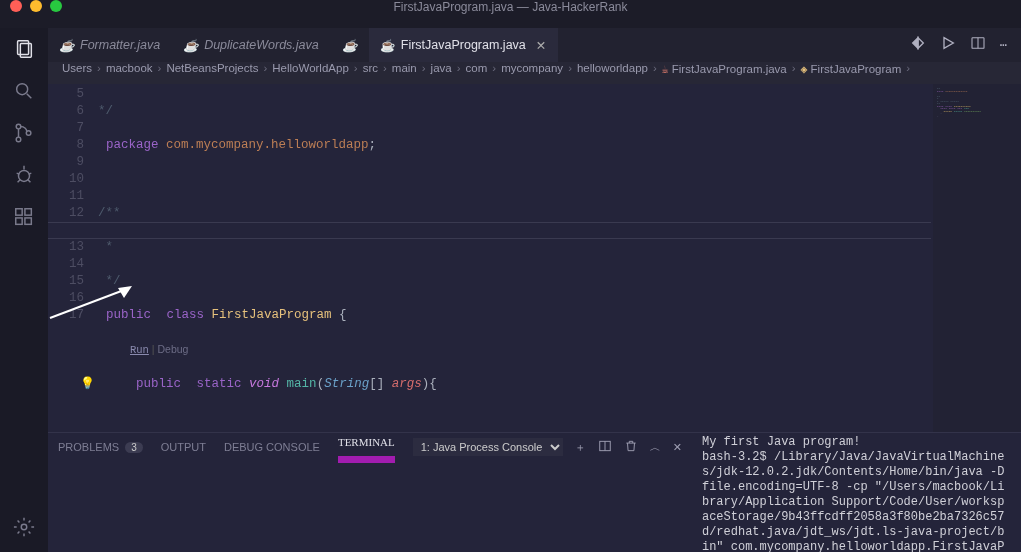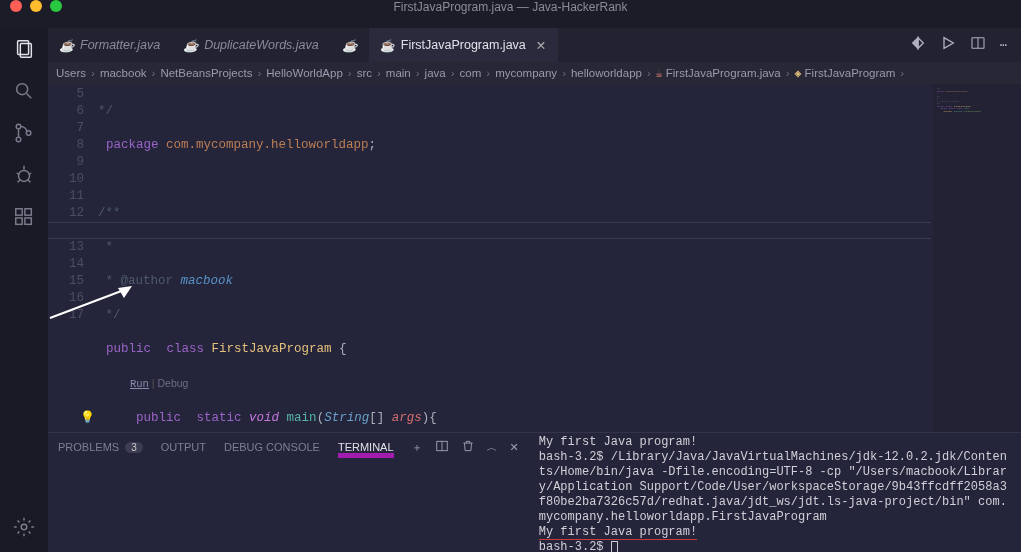--- a/index.html
+++ b/index.html
@@ -28,21 +28,21 @@
 #tabs { height:34px; background:#222230; display:flex; align-items:center; overflow:hidden; }
 .tab { height:100%; display:flex; align-items:center; padding:0 12px; gap:6px; cursor:pointer; color:#8a8a9a; font-size:12.5px; font-family:-apple-system,Helvetica,Arial,sans-serif; white-space:nowrap; }
 .tab.inactive { font-style:italic; }
 .tab.active { background:#2a2a3c; color:#e0e0e8; }
 .tab-icon { width:14px; height:14px; display:inline-flex; align-items:center; justify-content:center; }
 .tab-close { color:#aaa; margin-left:4px; }
 #tab-actions { margin-left:auto; display:flex; align-items:center; gap:14px; padding:0 14px; color:#b0b0c0; }
 .ta { cursor:pointer; }
 
 
-#crumbs { height:22px; background:#272736; display:flex; align-items:center; padding-left:4px; font-size:11.5px; color:#9a9aae; overflow:hidden; white-space:nowrap; font-family:-apple-system,Helvetica,Arial,sans-serif;}
+#crumbs { height:22px; background:#272736; display:flex; padding-left:10px; font-size:11.5px; color:#9a9aae; overflow:hidden; white-space:nowrap; font-family:-apple-system,Helvetica,Arial,sans-serif;}
 .crumb { padding:0 4px; cursor:pointer; }
 .crumb-sep { color:#6a6a7c; padding:0 1px; }
 .crumb-icon { color:#e47e6e; margin-right:3px; font-family:monospace; }
 .crumb-sym { color:#e6c17c; margin-right:3px; font-family:monospace; }
 
 
 #editor-wrap { flex:1; position:relative; background:#24243a; display:flex; overflow:hidden; }
 #gutter { width:50px; text-align:right; padding-top:2px; color:#4d4d62; font-size:12.5px; line-height:17px; user-select:none; }
 #gutter div { padding-right:14px; }
 #code { flex:1; padding-top:2px; font-size:12.5px; line-height:17px; white-space:pre; position:relative; }
@@ -67,21 +67,21 @@
 .c-tag { color:#5794c8; font-style:italic; }
 .c-pkg { color:#bc7e55; }
 
 
 #arrow { position:absolute; left:0px; top:200px; width:84px; height:36px; pointer-events:none; }
 
 
 #panel { height:120px; border-top:1px solid #33334a; display:flex; background:#24243a; }
 #panel-tabs { height:28px; display:flex; align-items:center; padding:0 10px; gap:18px; font-size:11px; color:#7e7e94; font-family:-apple-system,Helvetica,Arial,sans-serif;}
 .ptab { cursor:pointer; display:flex; align-items:center; gap:6px; }
-.ptab.active { color:#e0e0e8; border-bottom:5px solid #a21caf; padding-bottom:0; margin-top:4px;}
+.ptab.active { color:#e0e0e8; border-bottom:7px solid #a21caf; padding-bottom:8px; margin-top:4px;font-family:Liberation Serif, serif;}
 .badge { background:#3c3c52; border-radius:8px; padding:0 6px; font-size:10px; color:#ccc; }
 #panel-actions { margin-left:auto; display:flex; align-items:center; gap:12px; color:#a0a0b4; }
 .pa { cursor:pointer; }
 #term-select { background:#2c2c40; color:#ccc; border:none; font-size:11px; padding:2px 4px; }
 #panel-body { flex:1; padding:2px 10px; font-size:12px; line-height:15px; white-space:pre-wrap; word-break:break-all; color:#d0d0d8; overflow:hidden;}
 .term-underline { border-bottom:1px solid #cc3a3a; }
 .cursor-box { display:inline-block; width:7px; height:13px; border:1px solid #ccc; vertical-align:text-bottom; }
 </style>
 </head>
 <body>
@@ -231,21 +231,20 @@
             <div>15</div>
             <div>16</div>
             <div>17</div>
         </div>
         <div id="code">
 <div class="line"><span class="c-comment">*/</span></div>
 <div class="line"><span class="c-kw">package</span> <span class="c-pkg">com.mycompany.helloworldapp</span><span class="c-punc">;</span></div>
 <div class="line"></div>
 <div class="line"><span class="c-comment">/**</span></div>
 <div class="line"><span class="c-comment"> *</span></div>
-<div class="line"><span class="c-comment"> * @author</span><span class="c-tag"> macbook</span></div>
 <div class="line"><span class="c-comment"> */</span></div>
 <div class="line"><span class="c-kw">public</span> <span class="c-kw">class</span> <span class="c-class">FirstJavaProgram</span> <span class="c-punc">{</span></div>
 <div class="line codelens"><span class="run-u">Run</span> <span class="sep">|</span> <span>Debug</span></div>
 <div class="line">    <span class="bulb">💡</span><span class="c-kw">public</span> <span class="c-kw">static</span> <span class="c-kw2">void</span> <span class="c-func">main</span><span class="c-punc">(</span><span class="c-type">String</span><span class="c-punc">[]</span> <span class="c-var">args</span><span class="c-punc">){</span></div>
 
 
 
 
         </div>
 
@@ -273,20 +272,21 @@
       <div id="panel">
         <div id="panel-tabs">
           <span class="ptab">
               <span>PROBLEMS</span>
               <span class="badge">3</span>
             </span>
           <span class="ptab">OUTPUT</span>
           <span class="ptab">DEBUG CONSOLE</span>
           <span class="ptab active">TERMINAL</span>
           <div id="panel-actions">
+            <select id="term-select"><option>1: Java Process Console</option></select>
             <span class="pa">＋</span>
             <span class="pa"><svg width="14" height="14" viewBox="0 0 24 24" fill="none" stroke="currentColor" stroke-width="1.6">
                   <rect x="3" y="4" width="18" height="16"></rect>
                   <line x1="12" y1="4" x2="12" y2="20"></line>
                 </svg></span>
             <span class="pa"><svg width="14" height="14" viewBox="0 0 24 24" fill="none" stroke="currentColor" stroke-width="1.6">
                   <path d="M4 7h16M9 7V4h6v3M6 7l1 13h10l1-13"></path>
                 </svg></span>
             <span class="pa">︿</span>
             <span class="pa">✕</span>

